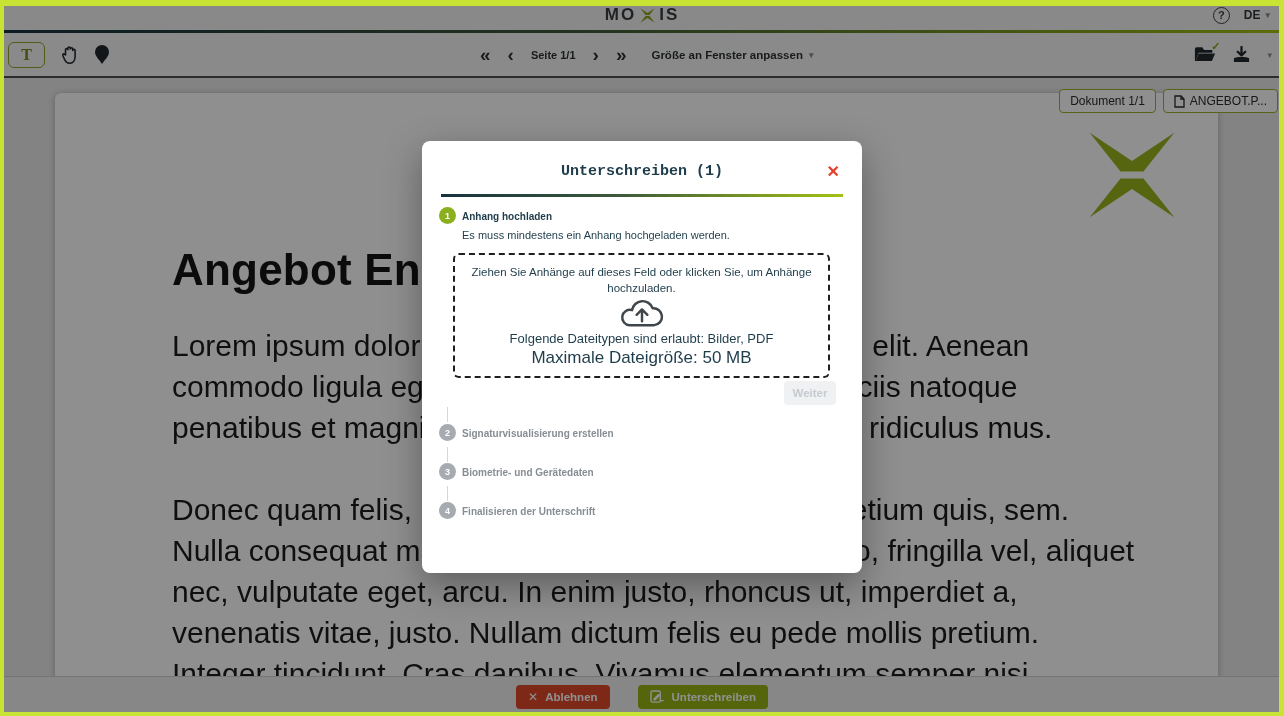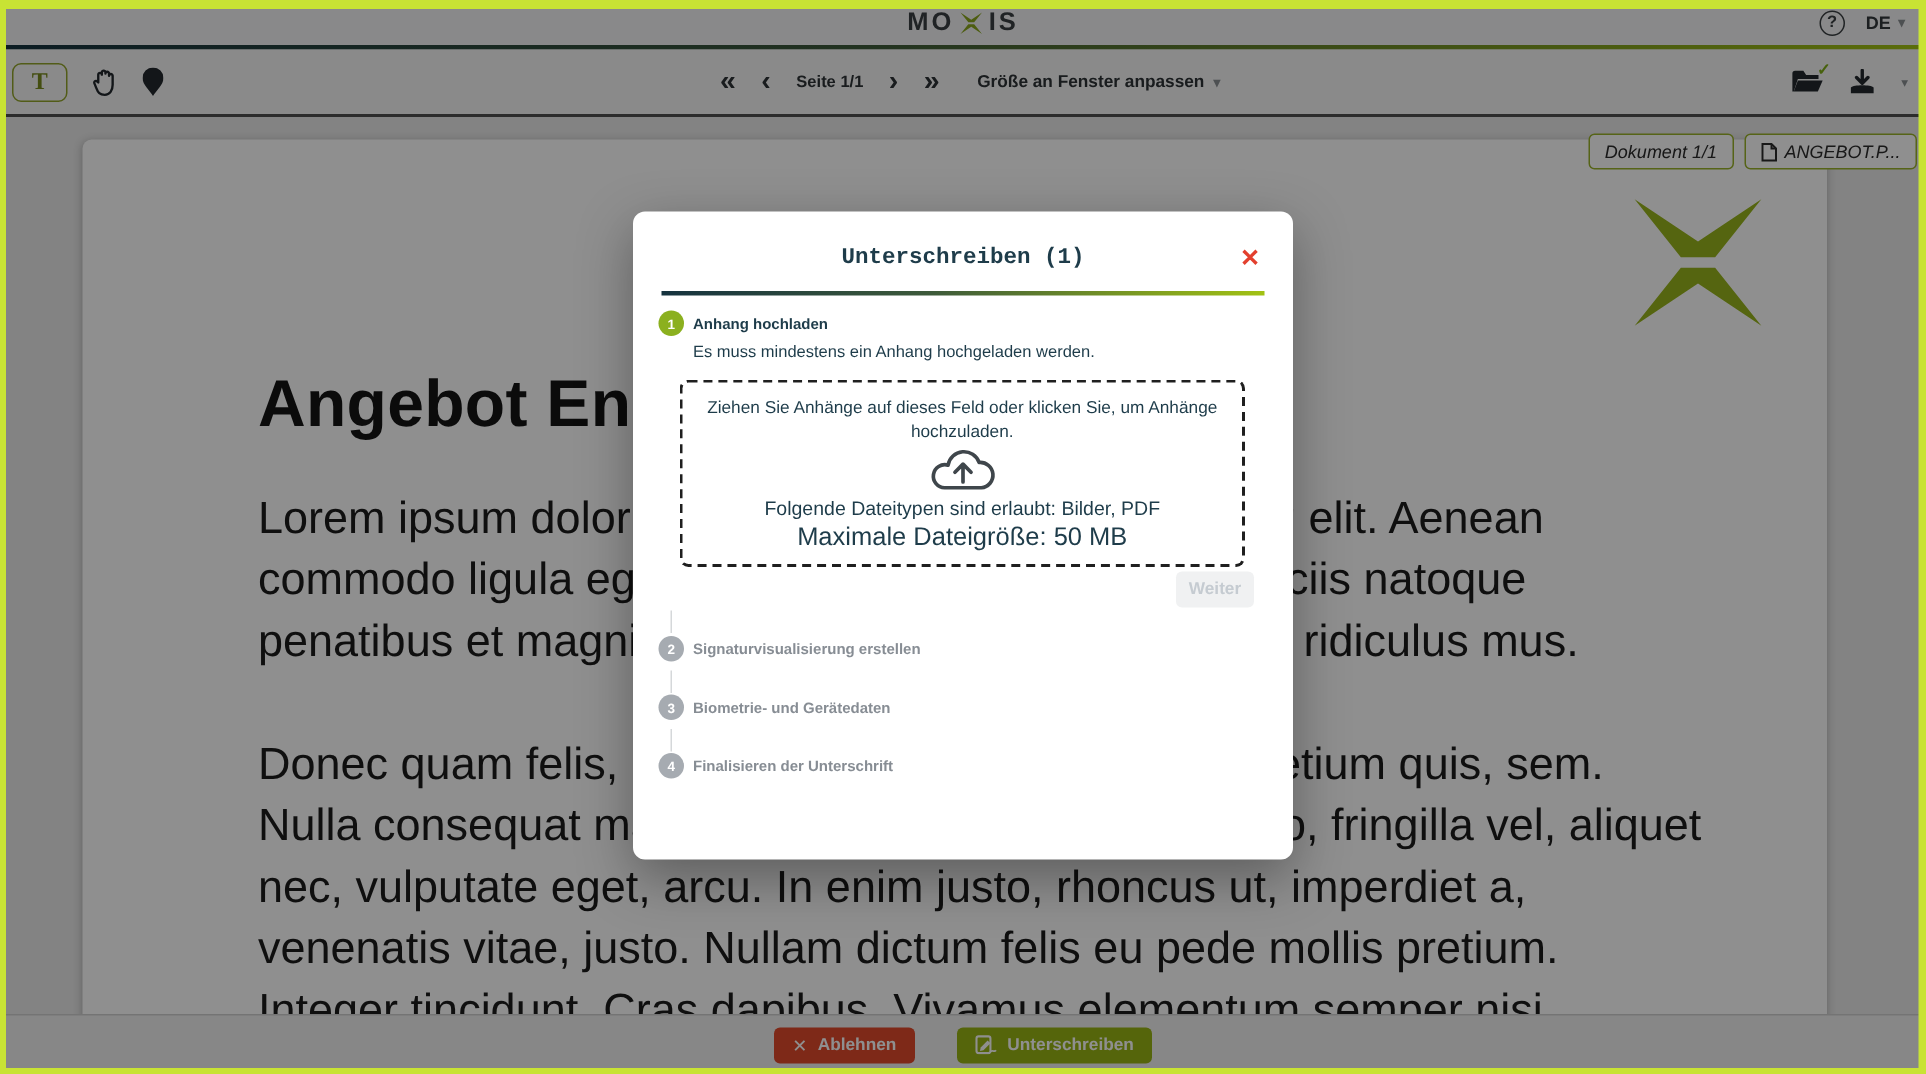--- a/index.html
+++ b/index.html
@@ -43,21 +43,21 @@
   
   .viewer { position:absolute; left:0; top:80px; width:1284px; height:596px; background:#e9e9e9; }
   .page { position:absolute; left:55px; top:13px; width:1163px; height:700px; background:#ffffff;
           border-radius:6px 6px 0 0; box-shadow:0 1px 6px rgba(0,0,0,0.25); }
   .doc-heading { position:absolute; left:117px; top:152px; font-size:44px; font-weight:700;
                  color:#141414; letter-spacing:0.2px; }
   .doc-para { position:absolute; left:117px; font-size:30px; color:#1c1c1c; line-height:41px; white-space:nowrap; }
   .doc-para-1 { top:232px; }
   .doc-para-2 { top:396px; }
   .doc-buttons { position:absolute; left:0; top:9px; width:1284px; display:flex; justify-content:flex-end;
-                 gap:7px; padding-right:6px;font-style:italic; }
+                 gap:7px; padding-right:6px; }
   .doc-btn { height:24px; display:flex; align-items:center; gap:5px; padding:0 10px;
              background:#ffffff; border:1.5px solid #9ab22a; border-radius:4px;
              font-size:12px; color:#2b2b2b; }
   .x-logo { position:absolute; left:1019px; top:38px; }
 
   
   .bottombar { position:absolute; left:0; top:676px; width:1284px; height:40px; background:#f1f1f1;
                border-top:1px solid #cfcfcf; display:flex; align-items:center; justify-content:center; gap:28px; }
   .btn { height:24px; display:flex; align-items:center; gap:7px; padding:0 12px; border-radius:4px;
          font-size:11.5px; font-weight:700; color:#ffffff; }

